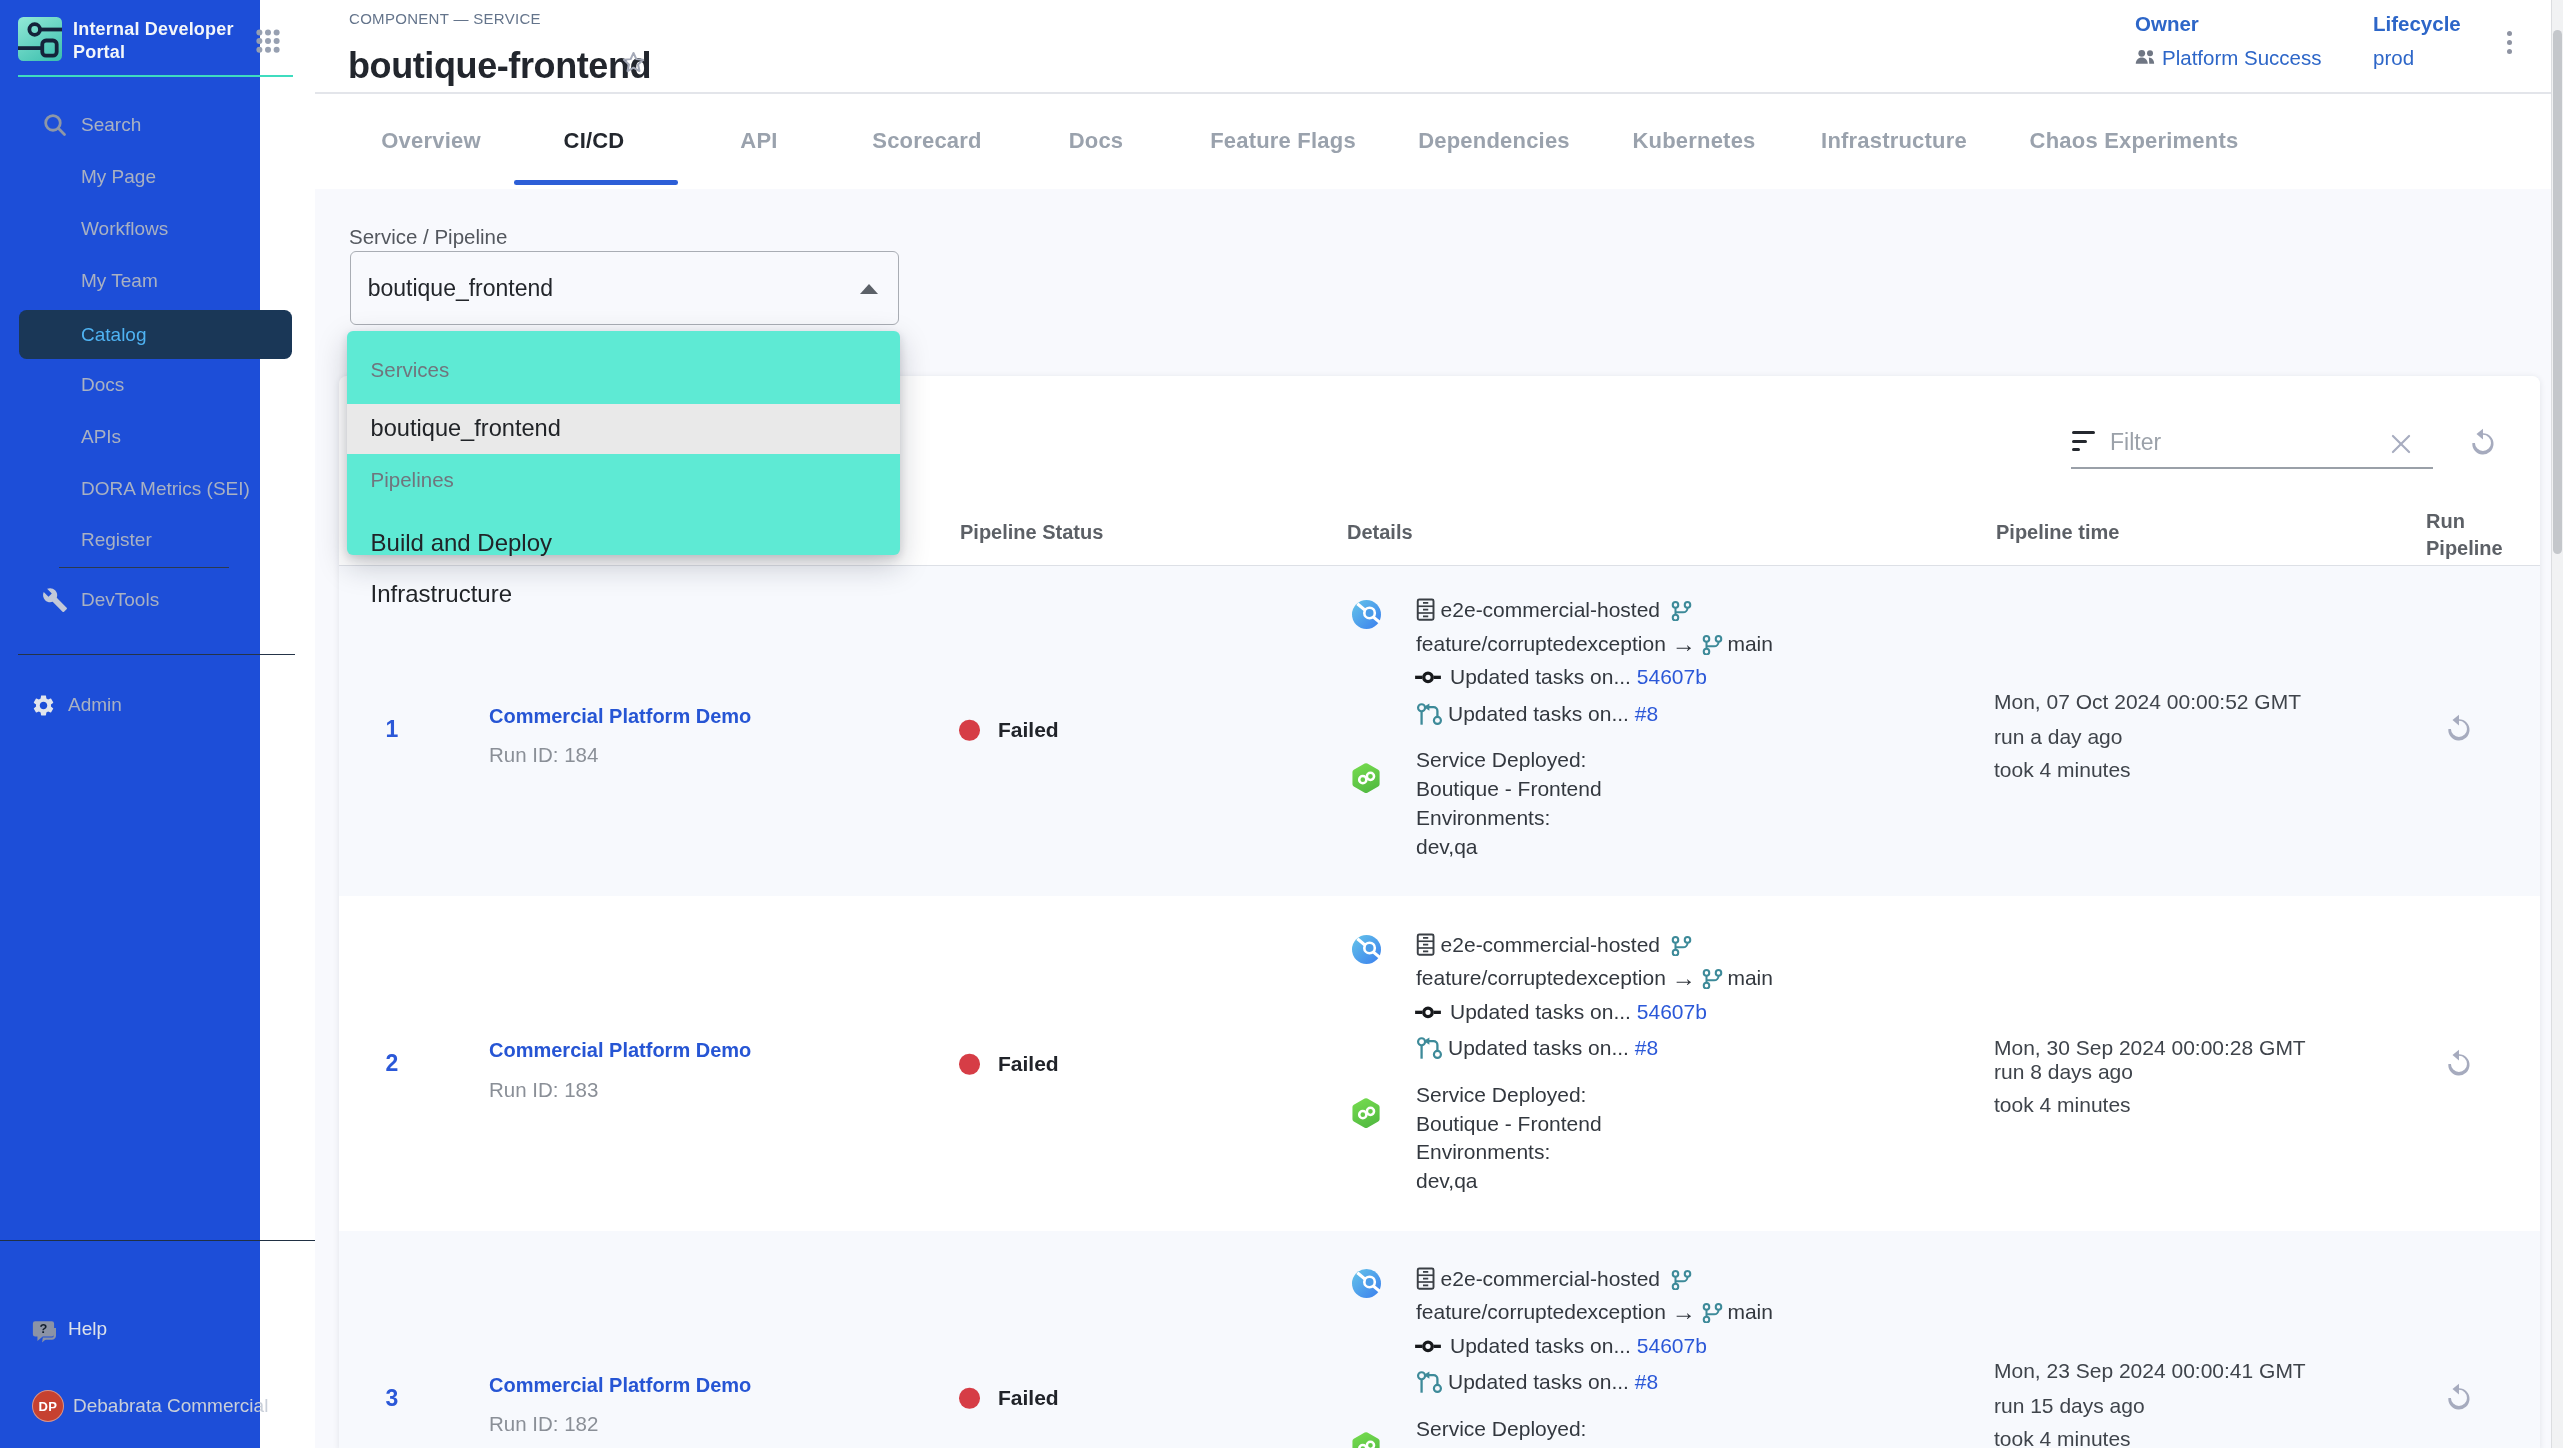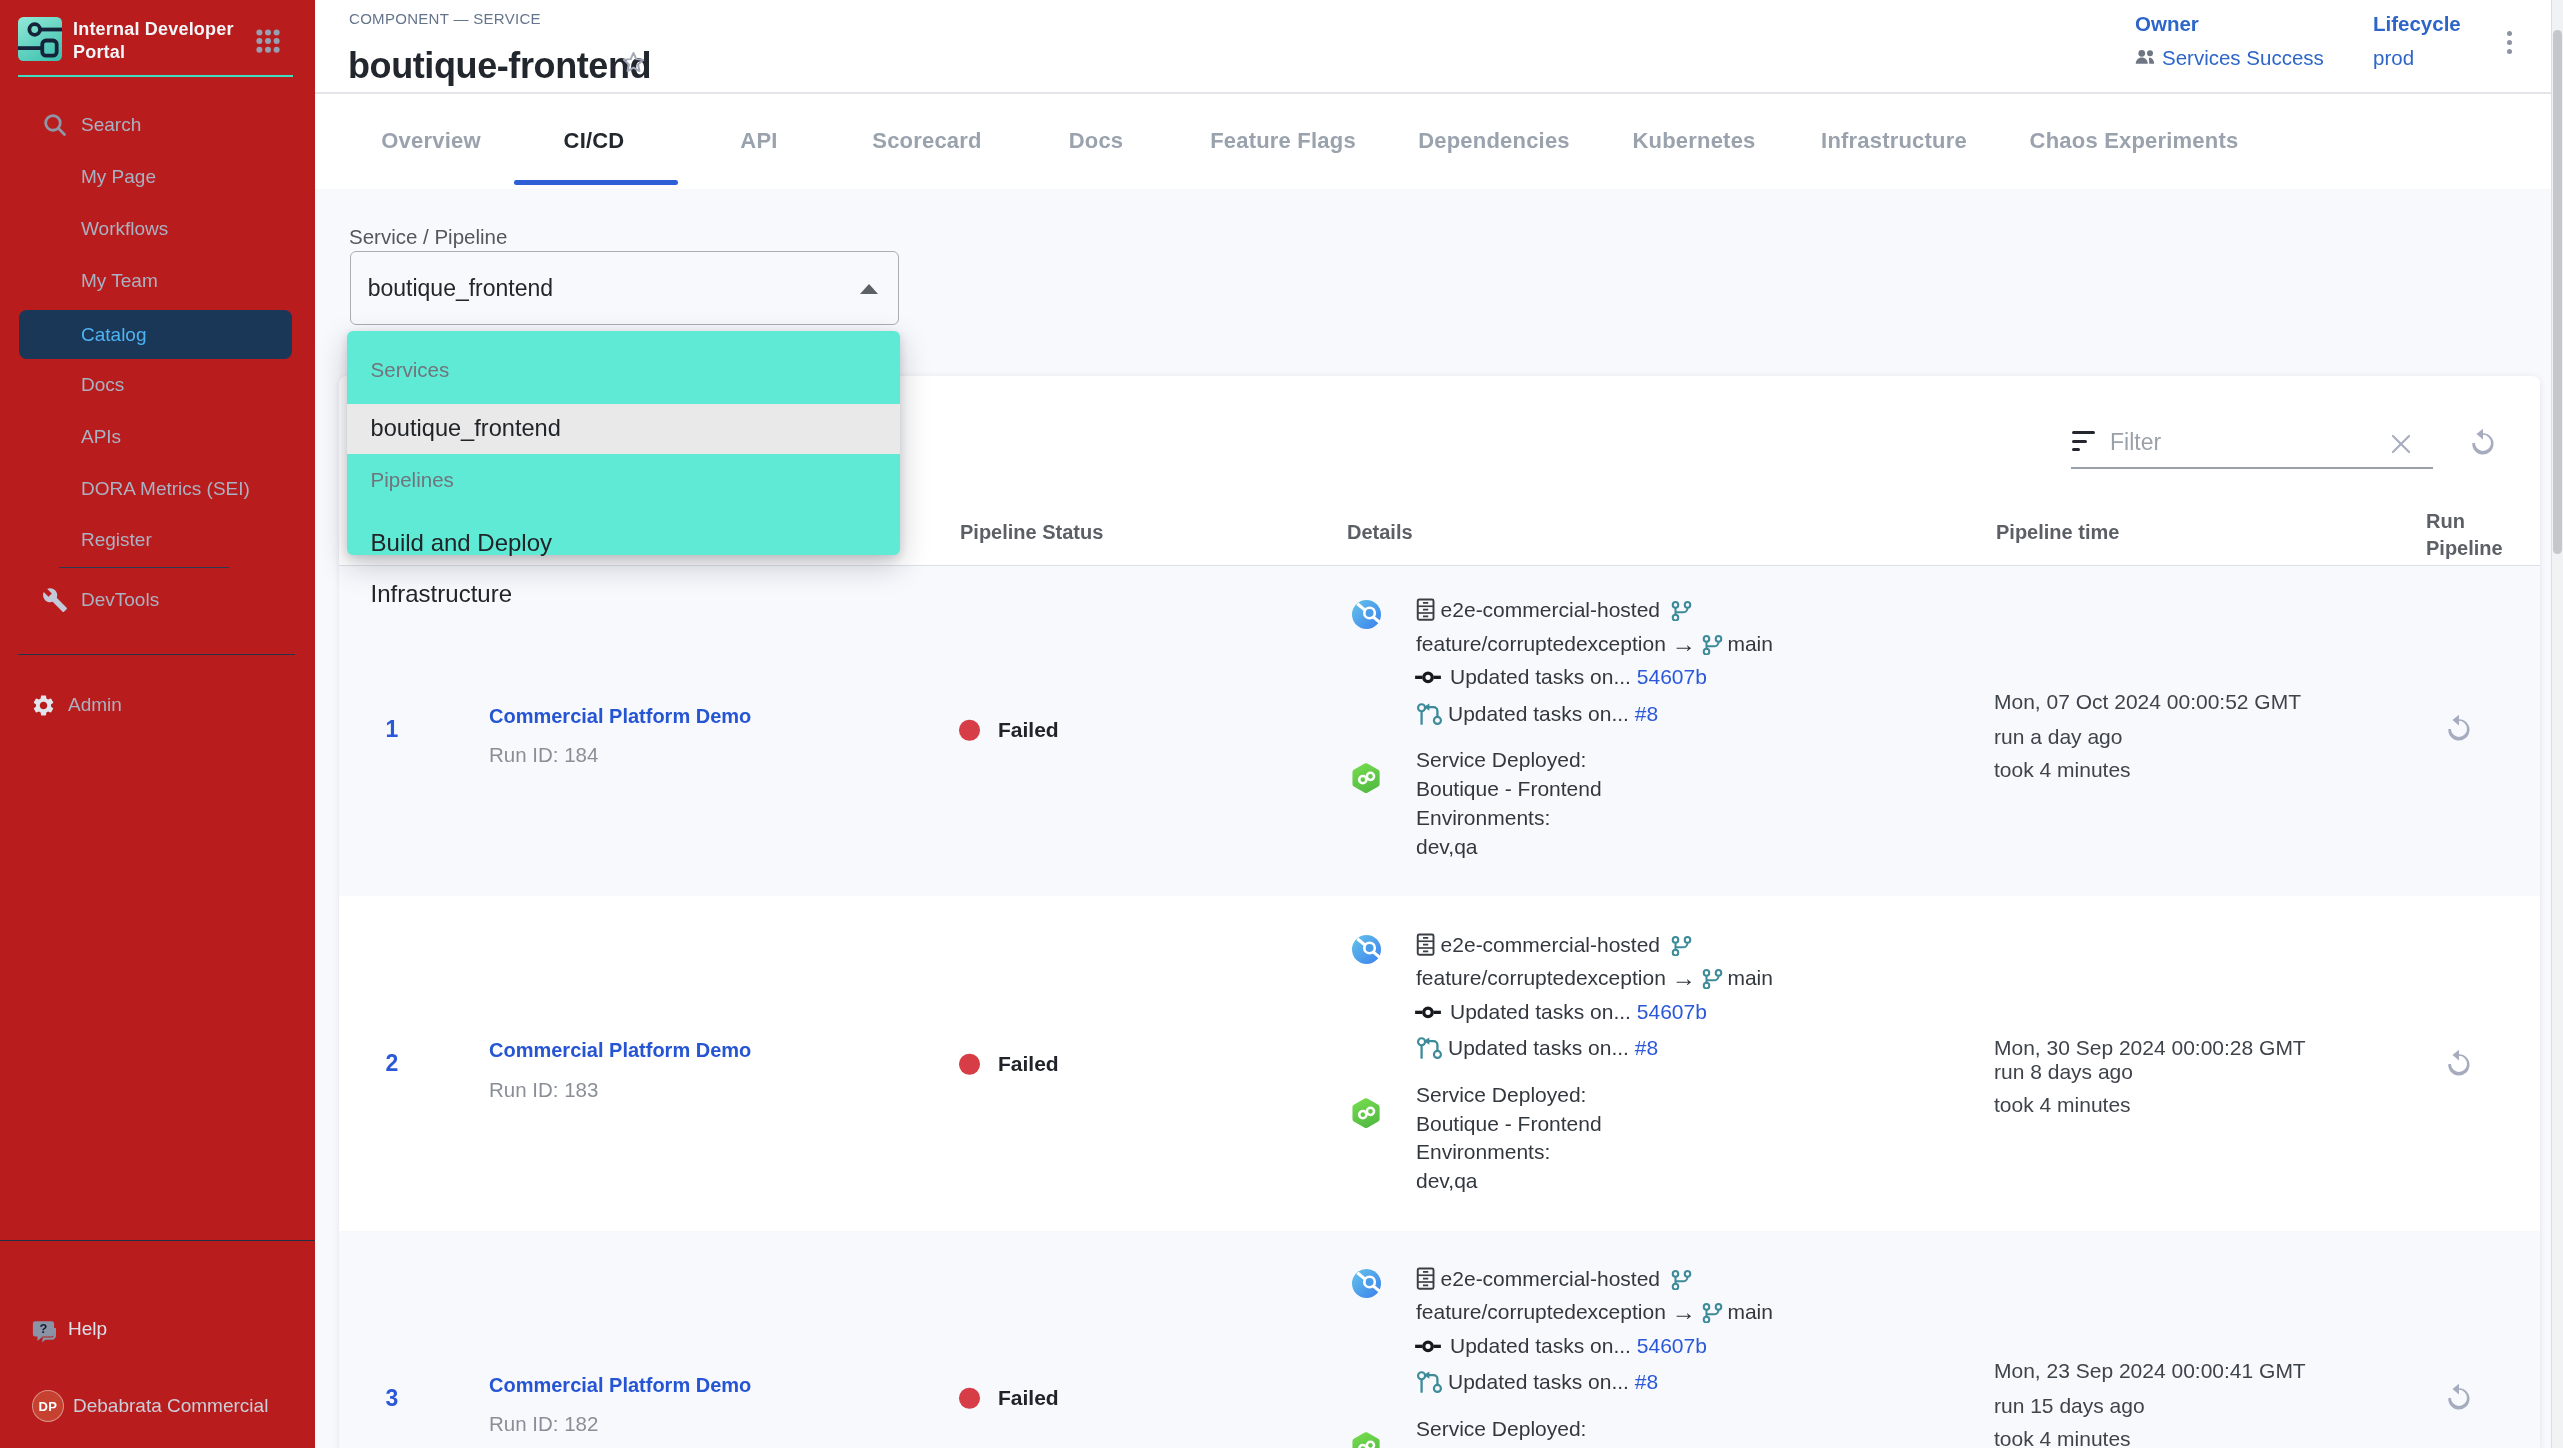--- a/index.html
+++ b/index.html
@@ -1,21 +1,21 @@
 <!DOCTYPE html>
 <html style="font-size:12px"><head>
 <meta charset="utf-8">
 <title>boutique-frontend | CI/CD</title>
 <style>
 * { margin:0; padding:0; box-sizing:border-box; }
 html,body { width:2563px; height:1449px; overflow:hidden; }
 body { font-family:"Liberation Sans", sans-serif; background:#ffffff; position:relative; }
 .abs { position:absolute; }
 
-#side { position:absolute; left:0; top:0; width:315px; height:1449px; background:#b91c1c; }
+#side { position:absolute; left:0; top:0; width:260px; height:1449px; background:#1d4ed8; }
 #side .navtxt { color:#a9b1c2; font-size:19px; }
 #side .cy { position:absolute; left:81px; transform:translateY(-50%); white-space:nowrap; }
 #logoTitle { position:absolute; left:73px; top:17.5px; color:#f3f6f9; font-size:18px; font-weight:bold; line-height:23.6px; letter-spacing:0.2px; }
 #tealbar { position:absolute; left:18px; top:75px; width:275px; height:2.3px; background:#3fdcbf; }
 .sep1 { position:absolute; left:59px; top:567px; width:170px; height:0.8px; background:#2b3a4e; }
 .sep2 { position:absolute; left:18px; top:654px; width:277px; height:0.8px; background:#253448; }
 .sep3 { position:absolute; left:0px; top:1240px; width:315px; height:0.8px; background:#2030433; background:#203043; }
 #pill { position:absolute; left:19px; top:310px; width:273px; height:49px; background:#1a3757; border-radius:7.6px; }
 #pill .t { position:absolute; left:62px; top:50%; transform:translateY(-50%); color:#4fb3f3; font-size:19px; }
 #avatar { position:absolute; left:32px; top:1390px; width:32px; height:32px; border-radius:50%; background:#c64130; border:1.5px solid rgba(235,215,210,0.55); color:#fff; font-size:13px; font-weight:bold; display:flex; align-items:center; justify-content:center; letter-spacing:0.4px; }
@@ -152,21 +152,21 @@
   </div>
 <div class="hlbl" style="left:2135px;">Owner</div>
 <div class="abs" style="left:2135px; top:47px;">
     <svg width="21" height="20" viewBox="0 0 28 26">
       <circle cx="9" cy="8" r="4.5" fill="#6f7683"></circle>
       <path d="M1 22 c0-5.2 3.6-8.5 8-8.5 s8 3.3 8 8.5 z" fill="#6f7683"></path>
       <circle cx="20" cy="8" r="4" fill="#6f7683"></circle>
       <path d="M18.5 13.6 c4 0.2 7 3.3 7 8.4 h-6.5" fill="#6f7683"></path>
     </svg>
   </div>
-<div class="hval" style="left:2162px;">Services Success</div>
+<div class="hval" style="left:2162px;">Platform Success</div>
 <div class="hlbl" style="left:2373px;">Lifecycle</div>
 <div class="hval" style="left:2373px;">prod</div>
 <div class="abs" style="left:2507px; top:31px; width:5.3px; height:5.3px; border-radius:50%; background:#8e93a2;"></div>
 <div class="abs" style="left:2507px; top:40px; width:5.3px; height:5.3px; border-radius:50%; background:#8e93a2;"></div>
 <div class="abs" style="left:2507px; top:49px; width:5.3px; height:5.3px; border-radius:50%; background:#8e93a2;"></div>
 <div id="hdrborder"></div>
 <div class="tab" style="left:431px;">Overview</div>
 <div class="tab active" style="left:594px;">CI/CD</div>
 <div class="tab" style="left:759px;">API</div>
 <div class="tab" style="left:927px;">Scorecard</div>

